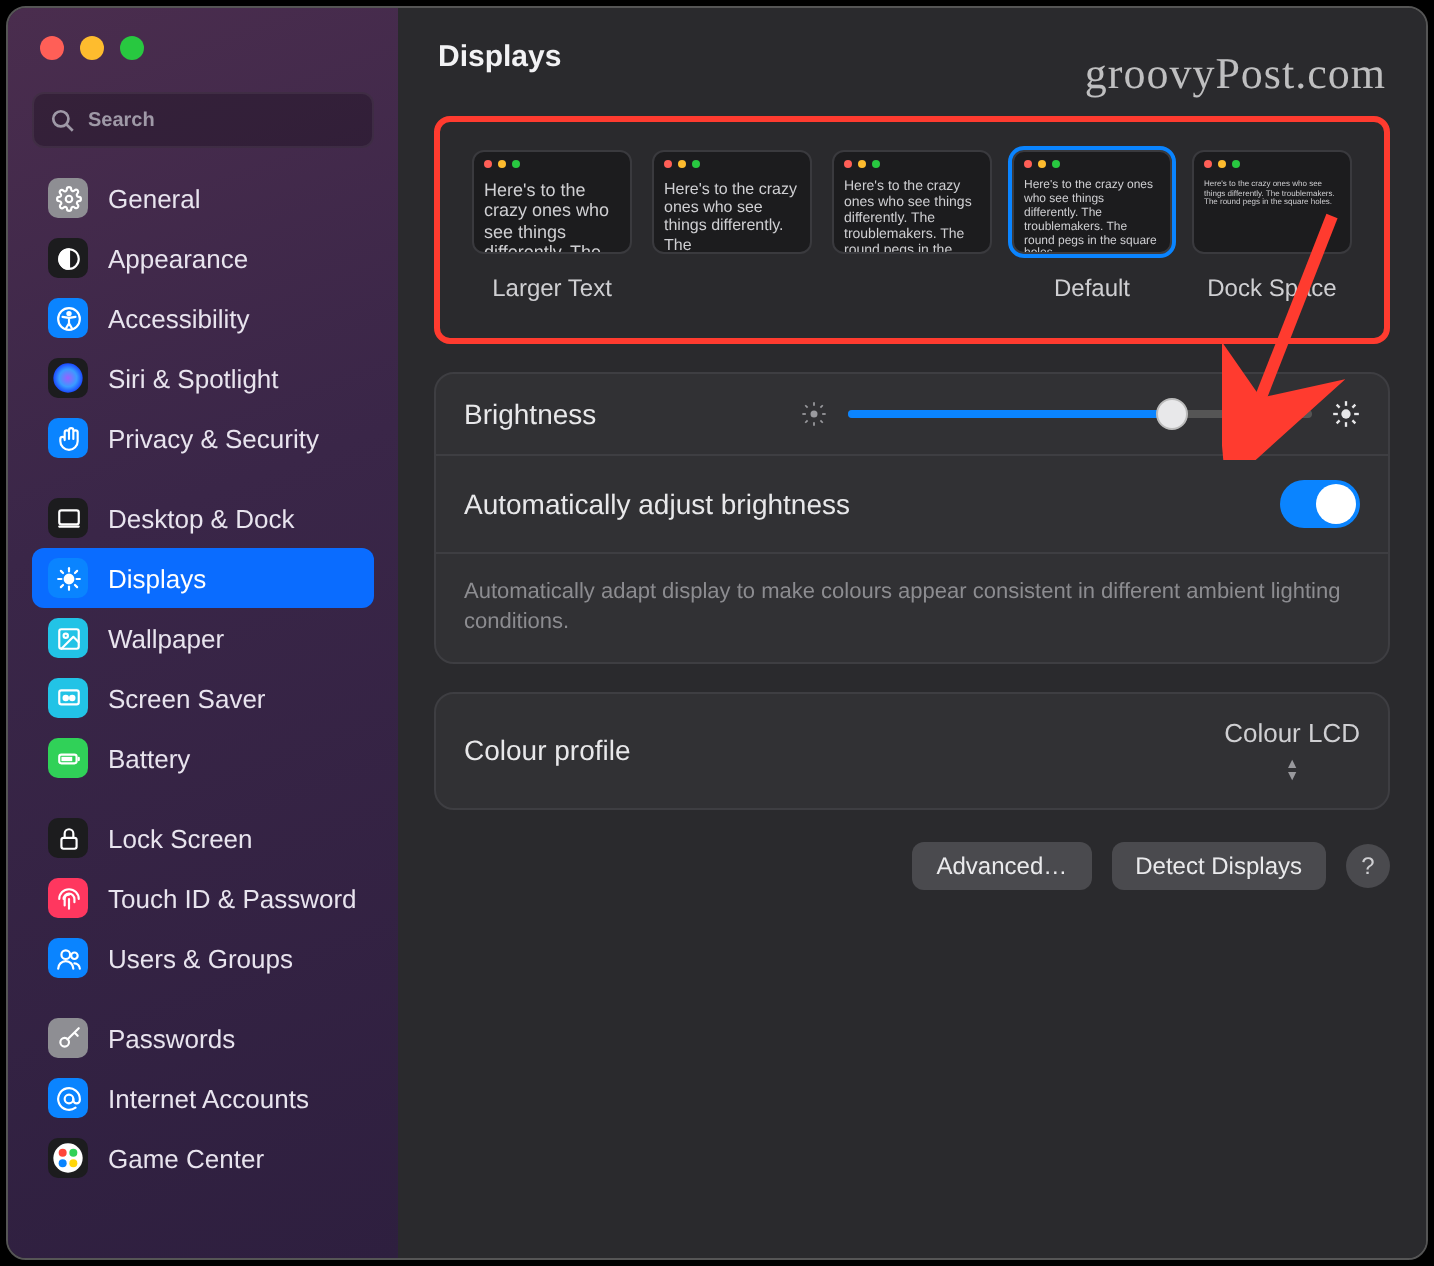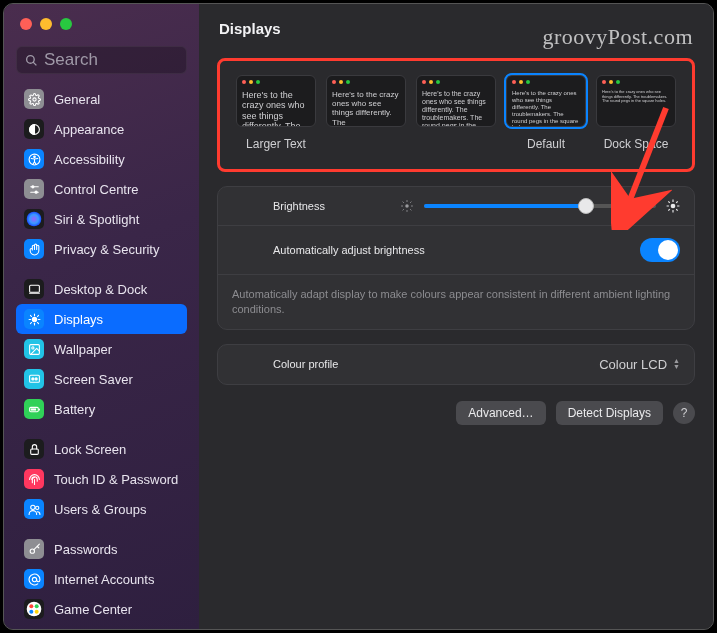--- a/index.html
+++ b/index.html
@@ -5,21 +5,21 @@
   * { box-sizing: border-box; margin: 0; padding: 0; }
   body { background: #000; width: 717px; height: 633px; overflow: hidden; font-family: -apple-system, "Helvetica Neue", Arial, sans-serif; position: relative; }
   .window { position: absolute; left: 3px; top: 3px; width: 711px; height: 627px; background: #2b2b2e; border: 1px solid #555; border-radius: 10px; overflow: hidden; display: flex; }
   
   .sidebar { width: 225px; height: 100%; background: linear-gradient(160deg, #4a2d4e 0%, #3a2648 40%, #2e1f3f 100%); display: flex; flex-direction: column; }
   .traffic { display: flex; gap: 8px; padding: 14px 0 8px 16px; }
   .dot { width: 12px; height: 12px; border-radius: 50%; }
   .dot.red { background: #ff5f57; }
   .dot.yellow { background: #febc2e; }
   .dot.green { background: #28c840; }
-  .search-box { margin: 8px 12px 10px 12px; background: rgba(0,0,0,.25); border: 1px solid rgba(255,255,255,.06); border-radius: 6px; height: 28px; display: flex; align-items: center; padding: 0 8px; color: #9f99a7; font-size: 17px; }
+  .search-box { margin: 8px 12px 10px 12px; background: rgba(0,0,0,.25); border: 1px solid rgba(255,255,255,.06); border-radius: 6px; height: 28px; display: flex; align-items: center; padding: 0 8px; color: #9f99a7; font-size: 10px; font-weight: bold; }
   .search-box svg { margin-right: 6px; }
   .sb-list { flex: 1; overflow: auto; padding: 0 12px 10px 12px; }
   .sb-item { display: flex; align-items: center; gap: 10px; padding: 5px 8px; border-radius: 6px; color: #e8e4ee; font-size: 13px; cursor: pointer; }
   .sb-item.selected { background: #0a6cff; color: #fff; }
   .sb-icon { width: 20px; height: 20px; border-radius: 5px; display: flex; align-items: center; justify-content: center; font-size: 12px; color: #fff; flex-shrink: 0; }
   .sb-sep { height: 10px; }
   
   .main { flex: 1; background: #2a2a2d; display: flex; flex-direction: column; }
   .titlebar { height: 48px; display: flex; align-items: center; padding: 0 20px; color: #f2f2f4; font-weight: 600; font-size: 15px; }
   .content { flex: 1; padding: 0 18px 14px 18px; overflow: auto; color: #d9d9dc; font-size: 13px; }
@@ -38,33 +38,33 @@
   .thumb .tdots span { width:4px; height:4px; border-radius:50%; }
   .thumb .tdots .r{background:#ff5f57}.thumb .tdots .y{background:#febc2e}.thumb .tdots .g{background:#28c840}
   .thumb .tx { position:absolute; left:5px; top:14px; right:5px; color:#cfcfd2; line-height:1.15; overflow:hidden; }
   .t0 .tx{font-size:9px}.t1 .tx{font-size:8px}.t2 .tx{font-size:7px}.t3 .tx{font-size:6px}.t4 .tx{font-size:4px}
   .res-label { font-size:12px; color:#cfcfd2; height:14px; }
   
   .group { background:#313134; border:1px solid #3e3e42; border-radius:10px; margin-bottom:14px; }
   .row { padding: 12px 14px; border-top:1px solid #3e3e42; display:flex; flex-direction:column; gap:6px; }
   .group .row:first-child { border-top:none; }
   .row-head { display:flex; align-items:center; justify-content:space-between; }
-  .row-title { color:#e8e8ea; font-size:11px;margin-left:41px; }
+  .row-title { color:#e8e8ea; font-size:14px; }
   .row-sub { color:#8c8c90; font-size:11px; line-height:1.35; }
   
   .slider-wrap { display:flex; align-items:center; gap:10px; width: 280px; }
   .sun { width:14px; height:14px; }
   .slider { flex:1; height:4px; background:#555; border-radius:2px; position:relative; }
   .slider .fill { position:absolute; left:0; top:0; bottom:0; width:70%; background:#0a84ff; border-radius:2px; }
   .slider .knob { position:absolute; top:50%; left:70%; transform:translate(-50%,-50%); width:16px; height:16px; background:#e8e8ea; border-radius:50%; border:1px solid #bbb; }
   
   .toggle { width:40px; height:24px; background:#0a84ff; border-radius:12px; position:relative; cursor:pointer; }
   .toggle::after { content:""; position:absolute; right:2px; top:2px; width:20px; height:20px; background:#fff; border-radius:50%; }
   
-  .select-val { display:flex; align-items:center; gap:6px; color:#cfcfd2; cursor:pointer; }
+  .select-val { display:flex; align-items:center; gap:6px; color:#cfcfd2; cursor:pointer;flex-direction:column; }
   .chev-ud { display:flex; flex-direction:column; font-size:7px; line-height:6px; color:#9a9a9e; }
   
   .bottom-row { display:flex; justify-content:flex-end; gap:10px; align-items:center; margin-top:16px; }
   .btn { background:#4a4a4e; color:#eaeaec; border:none; border-radius:6px; padding:5px 12px; font-size:12px; cursor:pointer; }
   .help { width:22px; height:22px; border-radius:50%; background:#4a4a4e; color:#cfcfd2; display:flex; align-items:center; justify-content:center; font-size:12px; cursor:pointer; }
   
   .watermark { position:absolute; right:24px; top:24px; color:rgba(255,255,255,.7); font-family: Georgia, 'Times New Roman', serif; font-size:22px; pointer-events:none; letter-spacing:.5px; }
   
   .arrow-ann { position:absolute; right:36px; top:100px; pointer-events:none; }
   
@@ -109,31 +109,20 @@
         </div>
         <div class="sb-item">
           <div class="sb-icon" style="background: rgb(10, 132, 255);">
             <svg width="13" height="13" viewBox="0 0 24 24" fill="none" stroke="white" stroke-width="2" stroke-linecap="round" stroke-linejoin="round">
               <circle cx="12" cy="12" r="10"></circle>
               <circle cx="12" cy="7" r="1.5" fill="white"></circle>
               <path d="M6 10l6 1 6-1M12 11v5l-3 5M12 16l3 5"></path>
             </svg>
           </div>
           <span>Accessibility</span>
-        </div>
-        <div class="sb-item">
-          <div class="sb-icon" style="background: rgb(142, 142, 147);">
-            <svg width="13" height="13" viewBox="0 0 24 24" fill="none" stroke="white" stroke-width="2" stroke-linecap="round" stroke-linejoin="round">
-              <line x1="5" y1="7" x2="19" y2="7"></line>
-              <circle cx="9" cy="7" r="2" fill="white"></circle>
-              <line x1="5" y1="17" x2="19" y2="17"></line>
-              <circle cx="15" cy="17" r="2" fill="white"></circle>
-            </svg>
-          </div>
-          <span>Control Centre</span>
         </div>
         <div class="sb-item">
           <div class="sb-icon" style="background: rgb(28, 28, 30);">
             <svg width="16" height="16" viewBox="0 0 24 24">
               <circle cx="12" cy="12" r="11" fill="url(#sg)"></circle>
               <defs>
                 <radialGradient id="sg">
                   <stop offset="0%" stop-color="#9b5fff"></stop>
                   <stop offset="60%" stop-color="#3a9bff"></stop>
                   <stop offset="100%" stop-color="#1a4aff"></stop>

